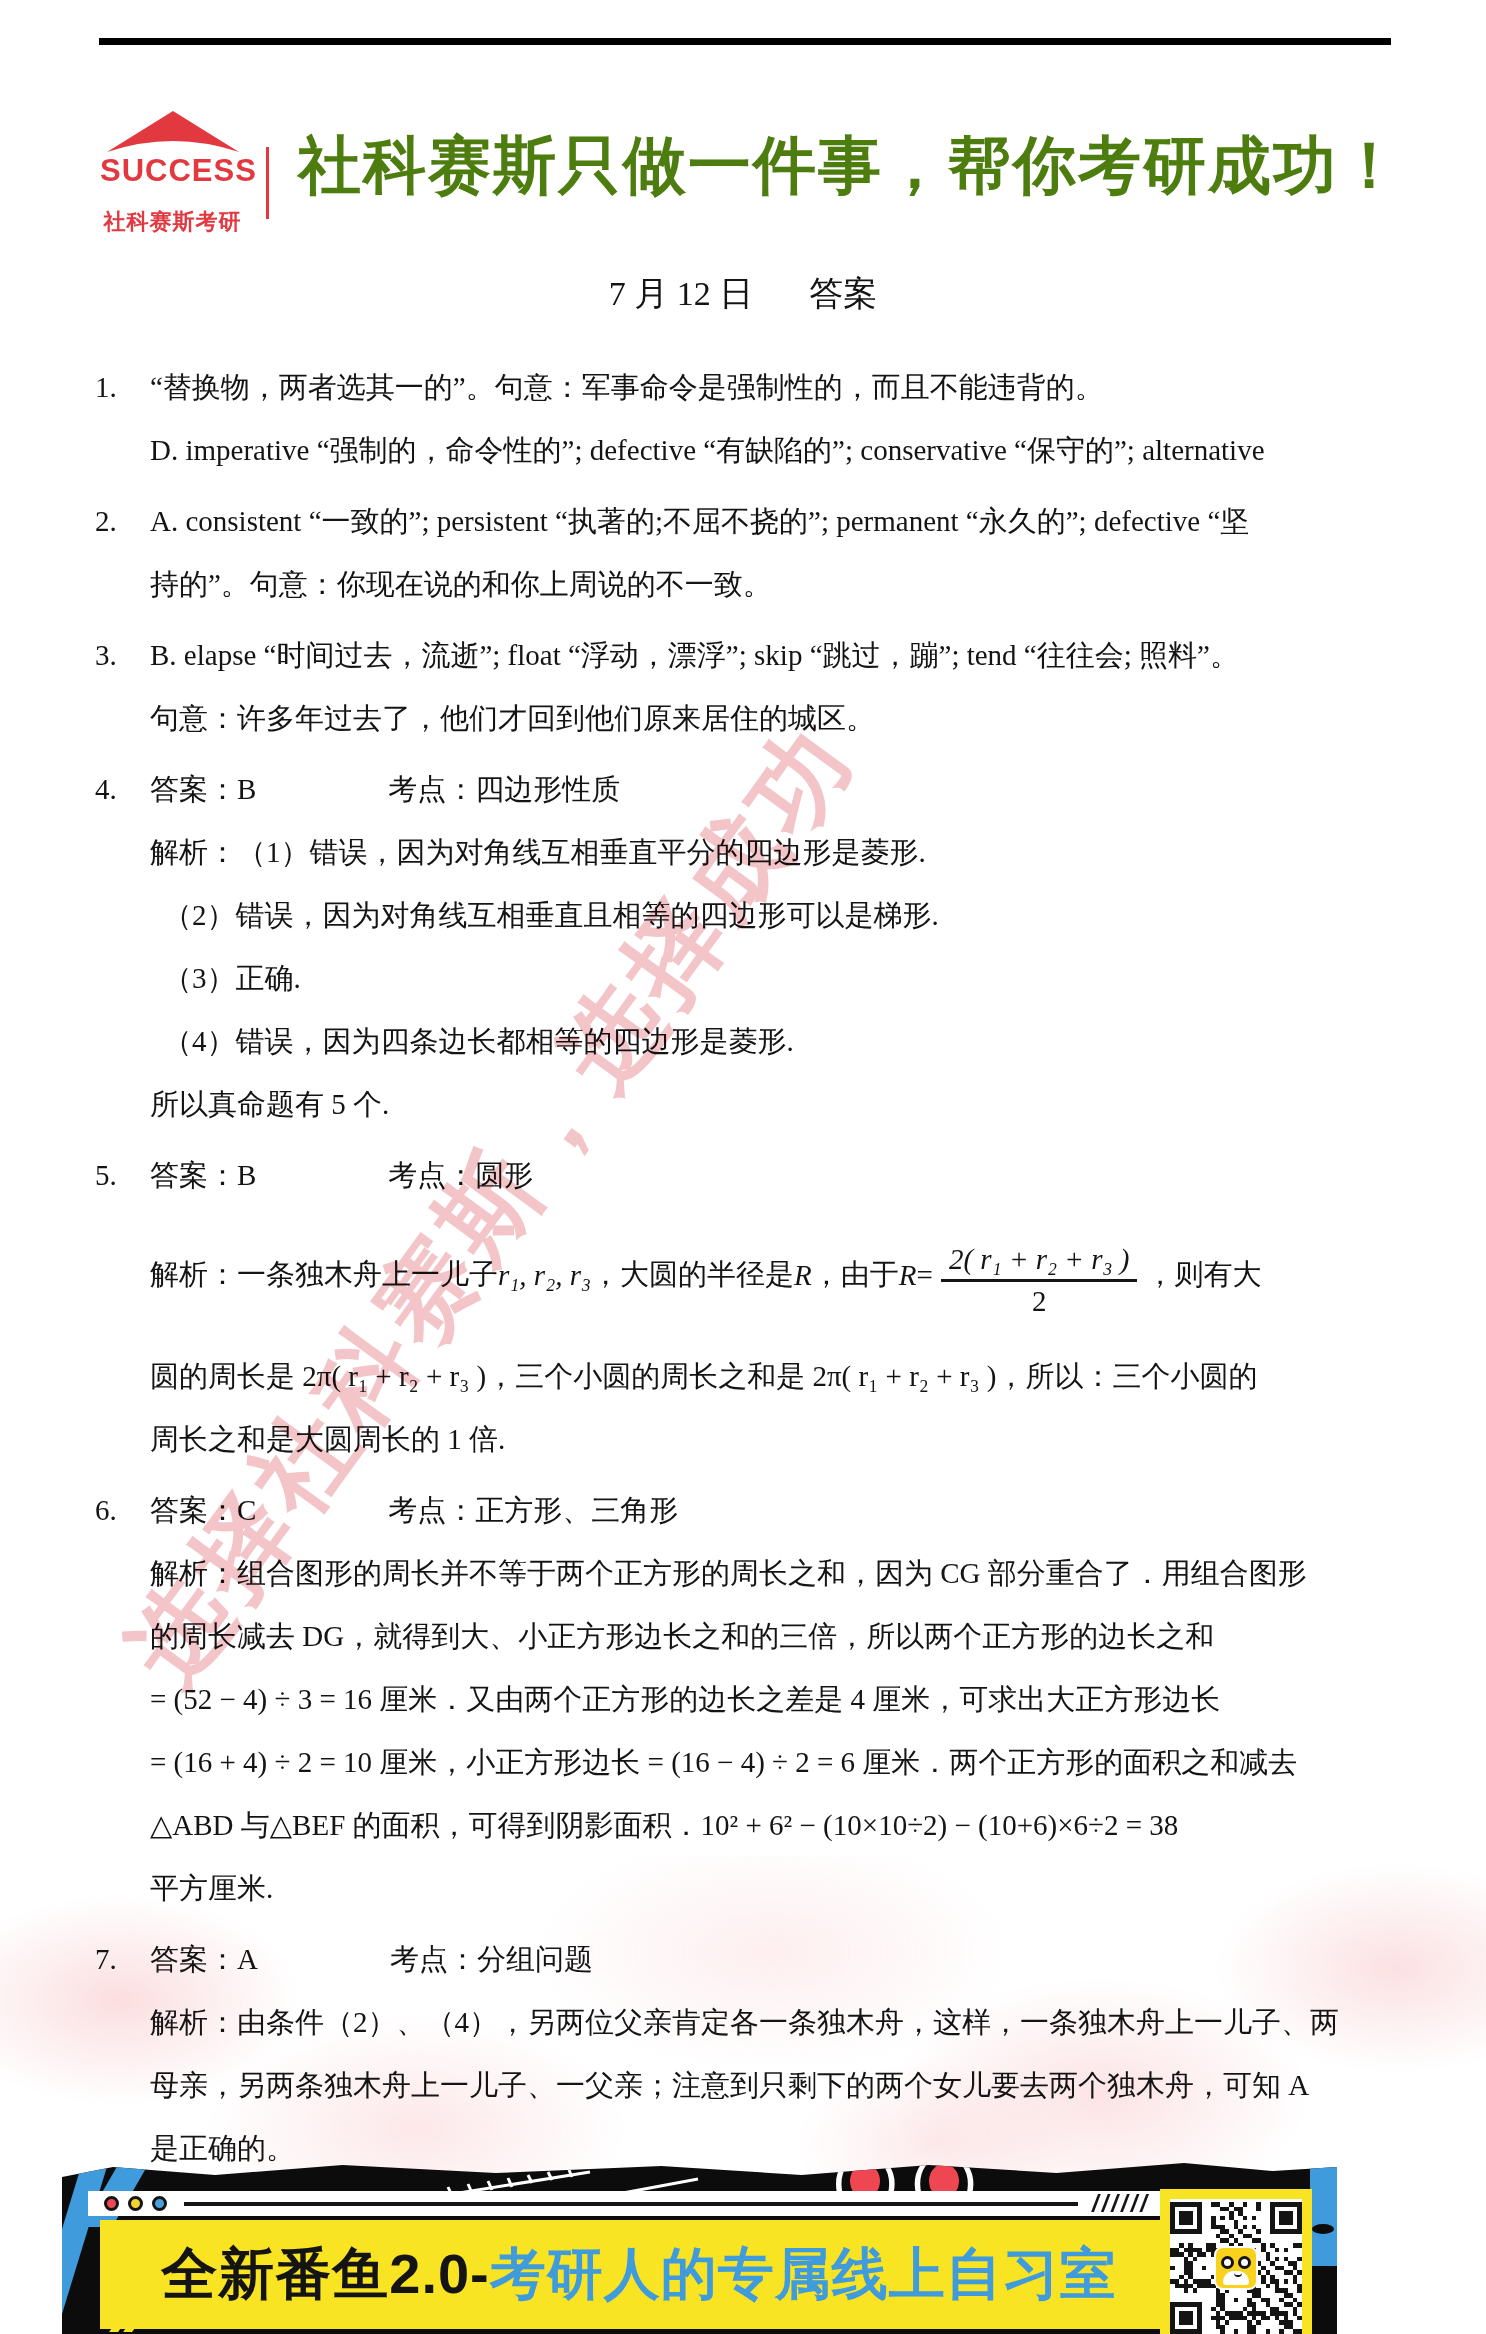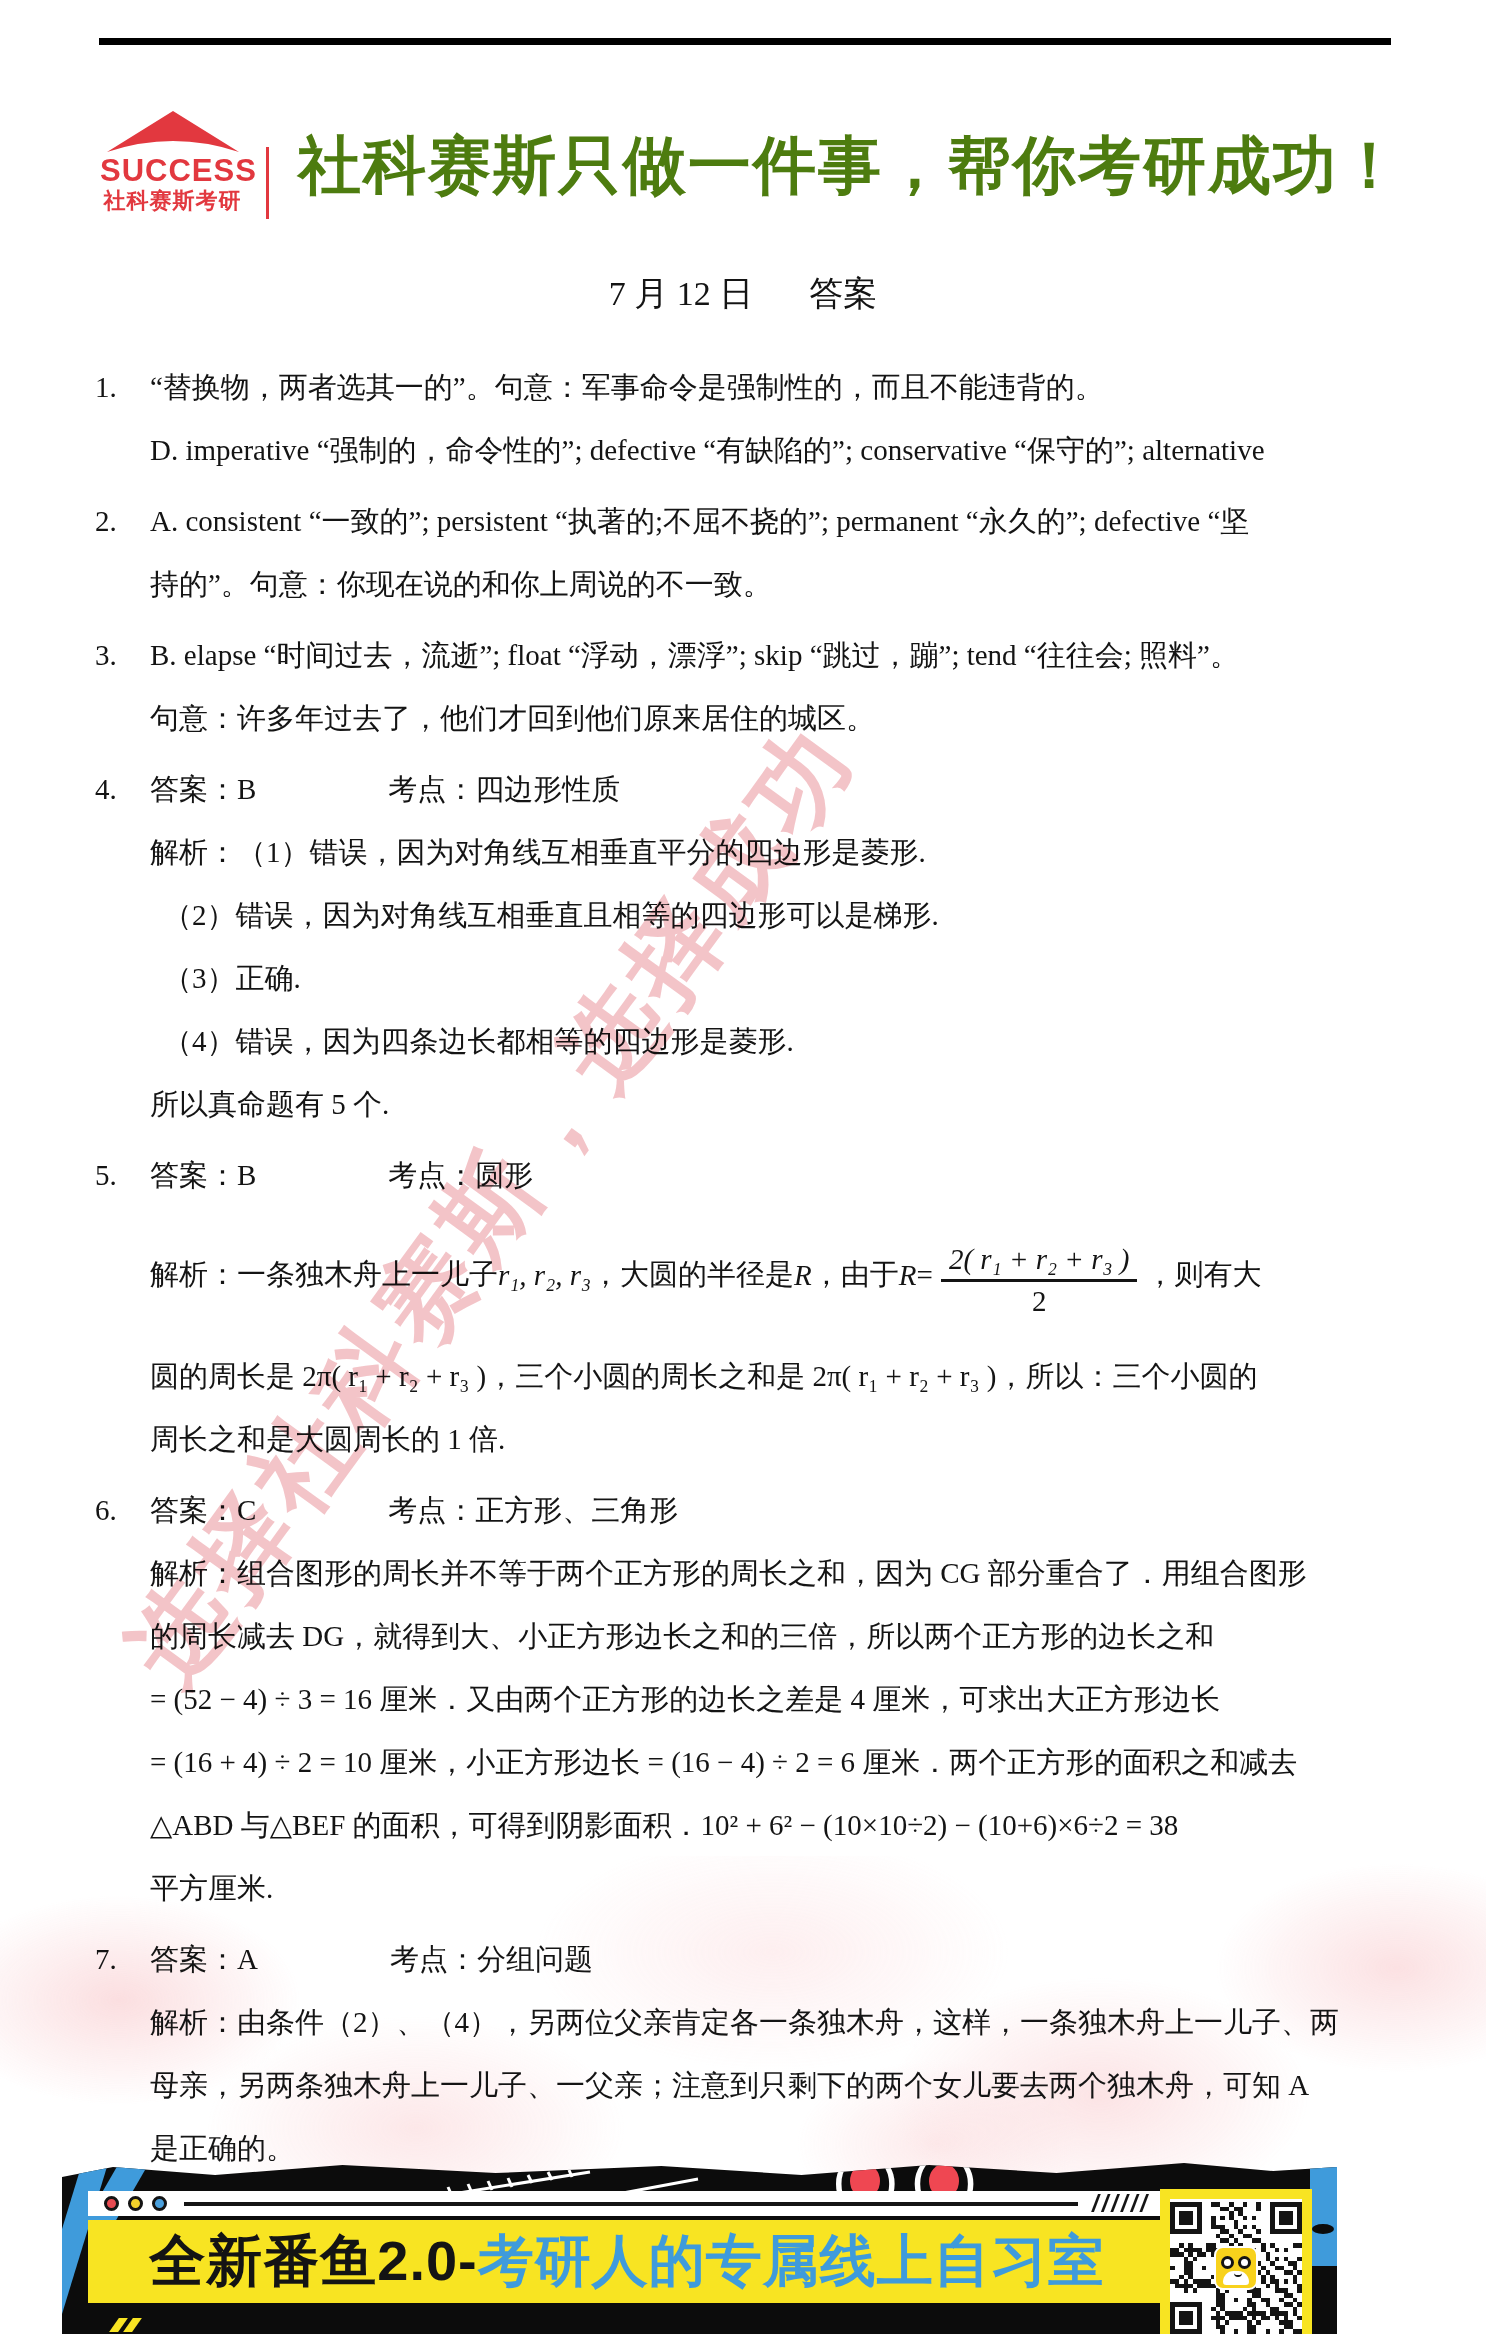--- a/index.html
+++ b/index.html
@@ -8,21 +8,21 @@
     font-family:"Liberation Serif","DejaVu Serif",serif;color:#141414;
   }
   
   .top-rule{position:absolute;left:99px;top:38px;width:1292px;height:7px;background:#000;}
   
   .logo{position:absolute;left:100px;top:108px;width:145px;text-align:center;color:#e2383f;}
   .logo .roof{display:block;margin:0 auto 2px;}
   .logo .brand{display:block;font-family:"Liberation Sans","DejaVu Sans",sans-serif;
     font-weight:800;font-size:31px;letter-spacing:1px;line-height:30px;text-align:right;}
   .logo .brand-sub{display:block;font-family:"Liberation Sans","DejaVu Sans",sans-serif;
-    font-weight:800;font-size:22px;line-height:30px;letter-spacing:1px;}
+    font-weight:800;font-size:22px;line-height:30px;letter-spacing:1px;margin-top:21px;}
   .logo-divider{position:absolute;left:266px;top:147px;width:3px;height:72px;background:#e2383f;}
   .slogan{position:absolute;left:298px;top:126px;height:90px;line-height:90px;white-space:nowrap;
     font-family:Liberation Mono, monospace;font-weight:900;font-size:63px;
     letter-spacing:2px;color:#4d7c0f;}
   
   .page-title{position:absolute;left:0;top:272px;width:1486px;text-align:center;
     font-size:34px;line-height:44px;}
   .page-title .t-label{margin-left:56px;}
   
   .content{position:absolute;left:95px;top:356px;width:1300px;z-index:2;font-size:29px;}
@@ -65,21 +65,21 @@
   .siren .bulb{width:30px;height:34px;border-radius:50%;background:#ef4752;margin:0 3px;}
   .browser-bar{position:absolute;left:26px;top:28px;width:1078px;height:25px;background:#fff;
     display:flex;align-items:center;padding:0 16px;box-sizing:border-box;}
   .dot{width:15px;height:15px;border-radius:50%;border:3px solid #141414;margin-right:9px;box-sizing:border-box;}
   .dot-red{background:#e84b52;}
   .dot-yellow{background:#f3d22b;}
   .dot-blue{background:#4aa0dd;}
   .bar-rule{flex:1;height:4px;background:#141414;margin:0 14px 0 8px;}
   .slashes{font-style:italic;font-weight:800;font-size:24px;color:#141414;letter-spacing:3px;
     font-family:"Liberation Sans","DejaVu Sans",sans-serif;}
-  .yellow-panel{position:absolute;left:26px;top:57px;width:1078px;height:83px;background:#f8e422;
+  .yellow-panel{position:absolute;left:38px;top:57px;width:1078px;height:109px;background:#f8e422;
     display:flex;align-items:center;justify-content:center;}
   .headline{font-family:"Liberation Sans","DejaVu Sans",sans-serif;font-weight:900;font-size:56px;
     letter-spacing:1px;white-space:nowrap;}
   .headline .black-part{color:#141414;}
   .headline .blue-part{color:#3f9bdb;}
   .corner-mark{position:absolute;left:52px;bottom:0;width:30px;height:16px;}
   .corner-mark i{position:absolute;top:0;width:9px;height:14px;background:#f8e422;transform:skewX(-35deg);}
   .corner-mark i:nth-child(1){left:0;}
   .corner-mark i:nth-child(2){left:14px;}
   

